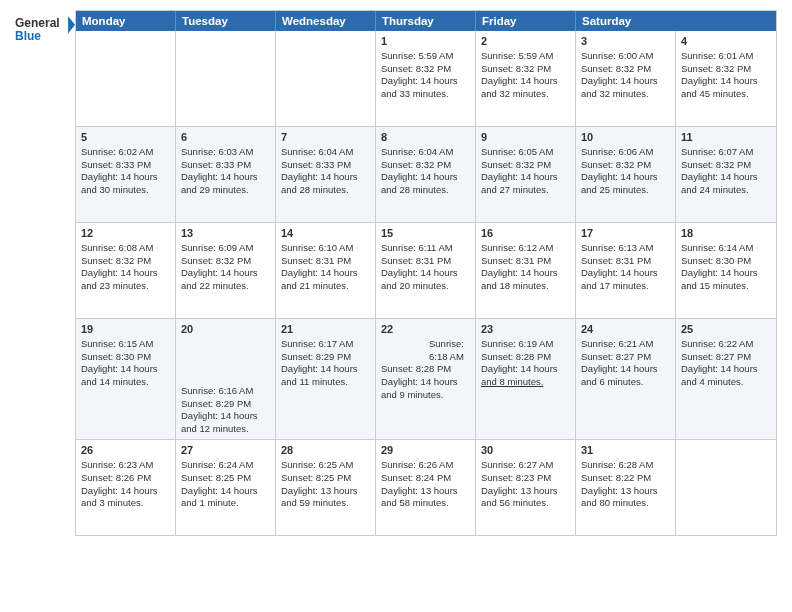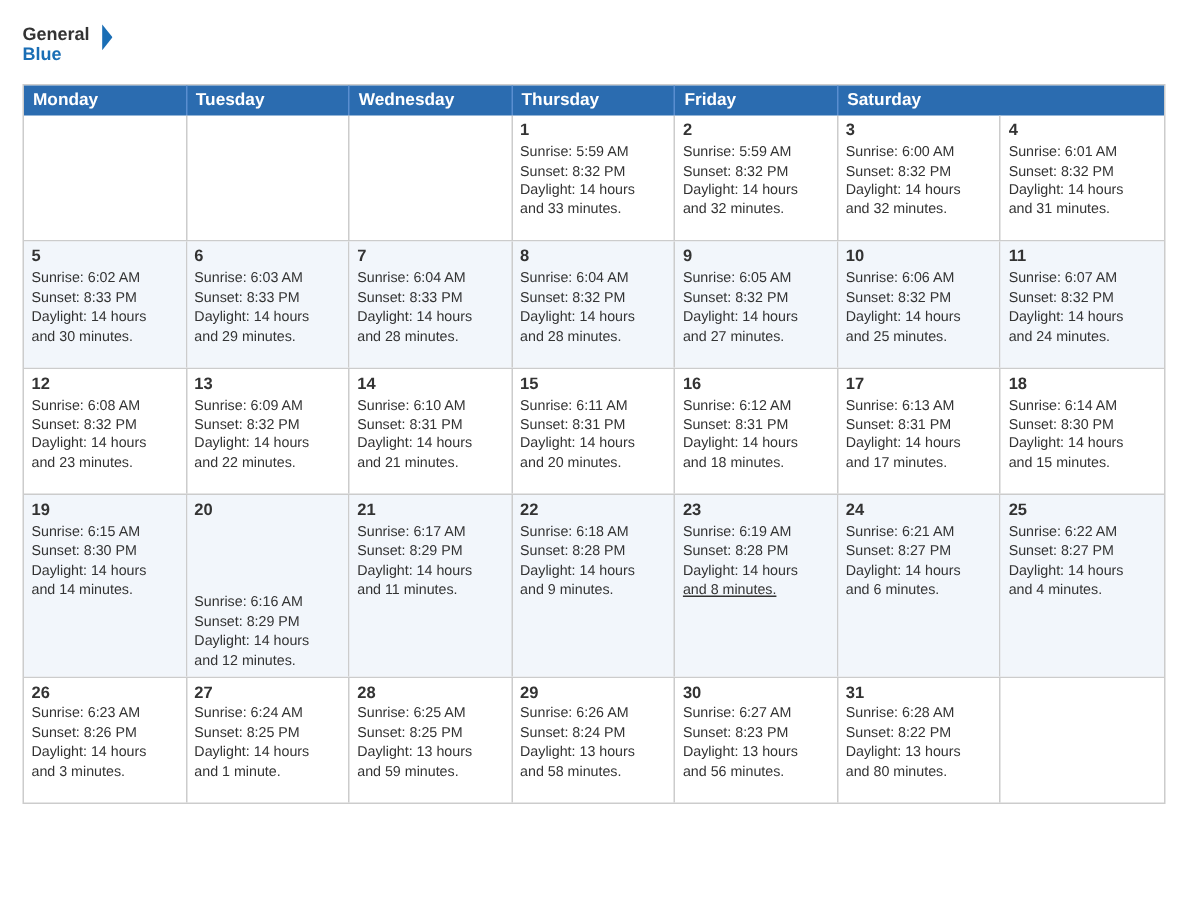--- a/index.html
+++ b/index.html
@@ -8,21 +8,21 @@
       background: #fff;
       width: 792px;
       height: 612px;
       overflow: hidden;
     }
     .page {
       width: 792px;
       height: 556px;
       padding: 10px 15px 20px 15px;
       display: flex;
-      flex-direction: column;
+      flex-direction: row;
     }
     .header {
       display: flex;
       align-items: flex-start;
       justify-content: space-between;
       margin-bottom: 6px;
     }
     .logo {
       display: flex;
       align-items: center;
@@ -144,21 +144,21 @@
             <span style="display: block;">Sunrise: 6:00 AM</span>
             <span style="display: block;">Sunset: 8:32 PM</span>
             <span style="display: block;">Daylight: 14 hours</span>
             <span style="display: block;">and 32 minutes.</span>
           </div>
           <div class="cal-cell">
             <span class="day-num">4</span>
             <span style="display: block;">Sunrise: 6:01 AM</span>
             <span style="display: block;">Sunset: 8:32 PM</span>
             <span style="display: block;">Daylight: 14 hours</span>
-            <span style="display: block;">and 31 minutes.</span>
+            <span style="display: block;">and 45 minutes.</span>
           </div>
         </div>
         <div class="cal-row">
           <div class="cal-cell alt-row">
             <span class="day-num">5</span>
             <span style="display: block;">Sunrise: 6:02 AM</span>
             <span style="display: block;">Sunset: 8:33 PM</span>
             <span style="display: block;">Daylight: 14 hours</span>
             <span style="display: block;">and 30 minutes.</span>
           </div>
@@ -273,21 +273,21 @@
           </div>
           <div class="cal-cell alt-row">
             <span class="day-num">21</span>
             <span style="display: block;">Sunrise: 6:17 AM</span>
             <span style="display: block;">Sunset: 8:29 PM</span>
             <span style="display: block;">Daylight: 14 hours</span>
             <span style="display: block;">and 11 minutes.</span>
           </div>
           <div class="cal-cell alt-row">
             <span class="day-num">22</span>
-            <span style="display: block;">Sunrise: 6:18 AM</span>
+            <span style="display: block; margin-left: 48px;">Sunrise: 6:18 AM</span>
             <span style="display: block;">Sunset: 8:28 PM</span>
             <span style="display: block;">Daylight: 14 hours</span>
             <span style="display: block;">and 9 minutes.</span>
           </div>
           <div class="cal-cell alt-row">
             <span class="day-num">23</span>
             <span style="display: block;">Sunrise: 6:19 AM</span>
             <span style="display: block;">Sunset: 8:28 PM</span>
             <span style="display: block;">Daylight: 14 hours</span>
             <span style="display: block; text-decoration: underline;">and 8 minutes.</span>

